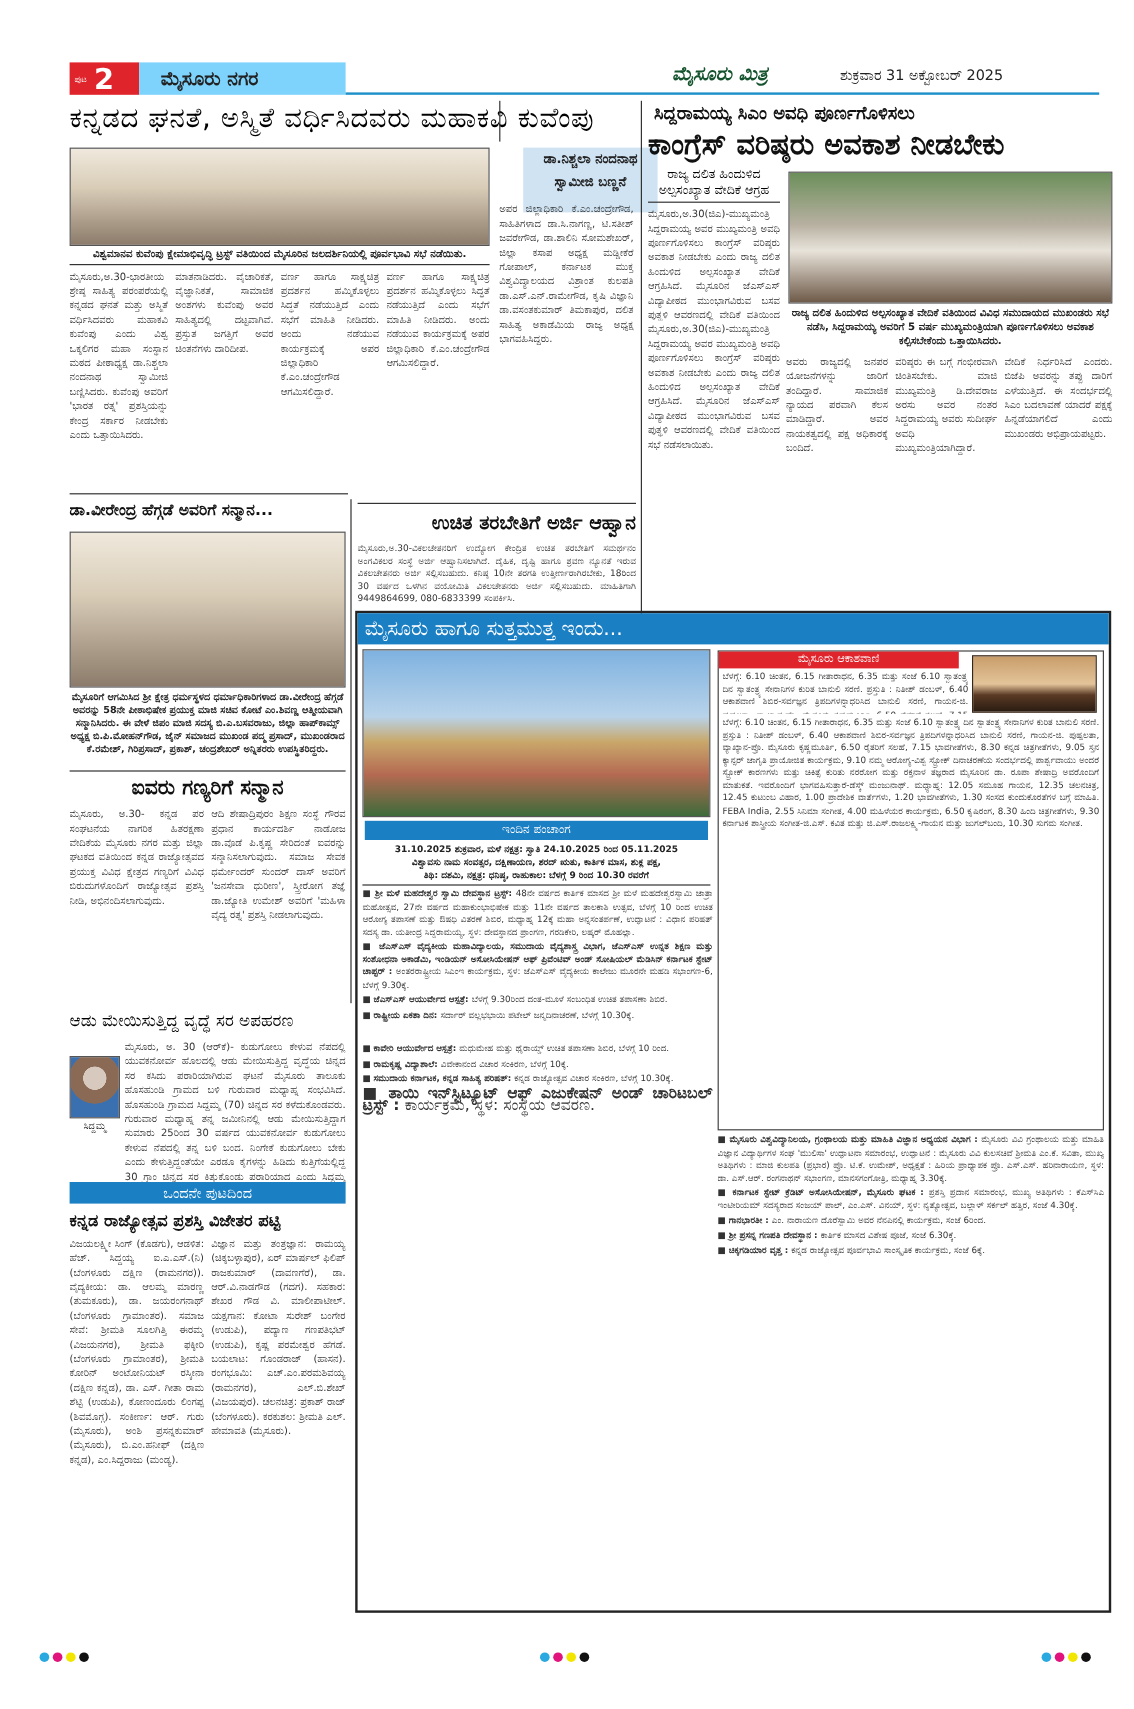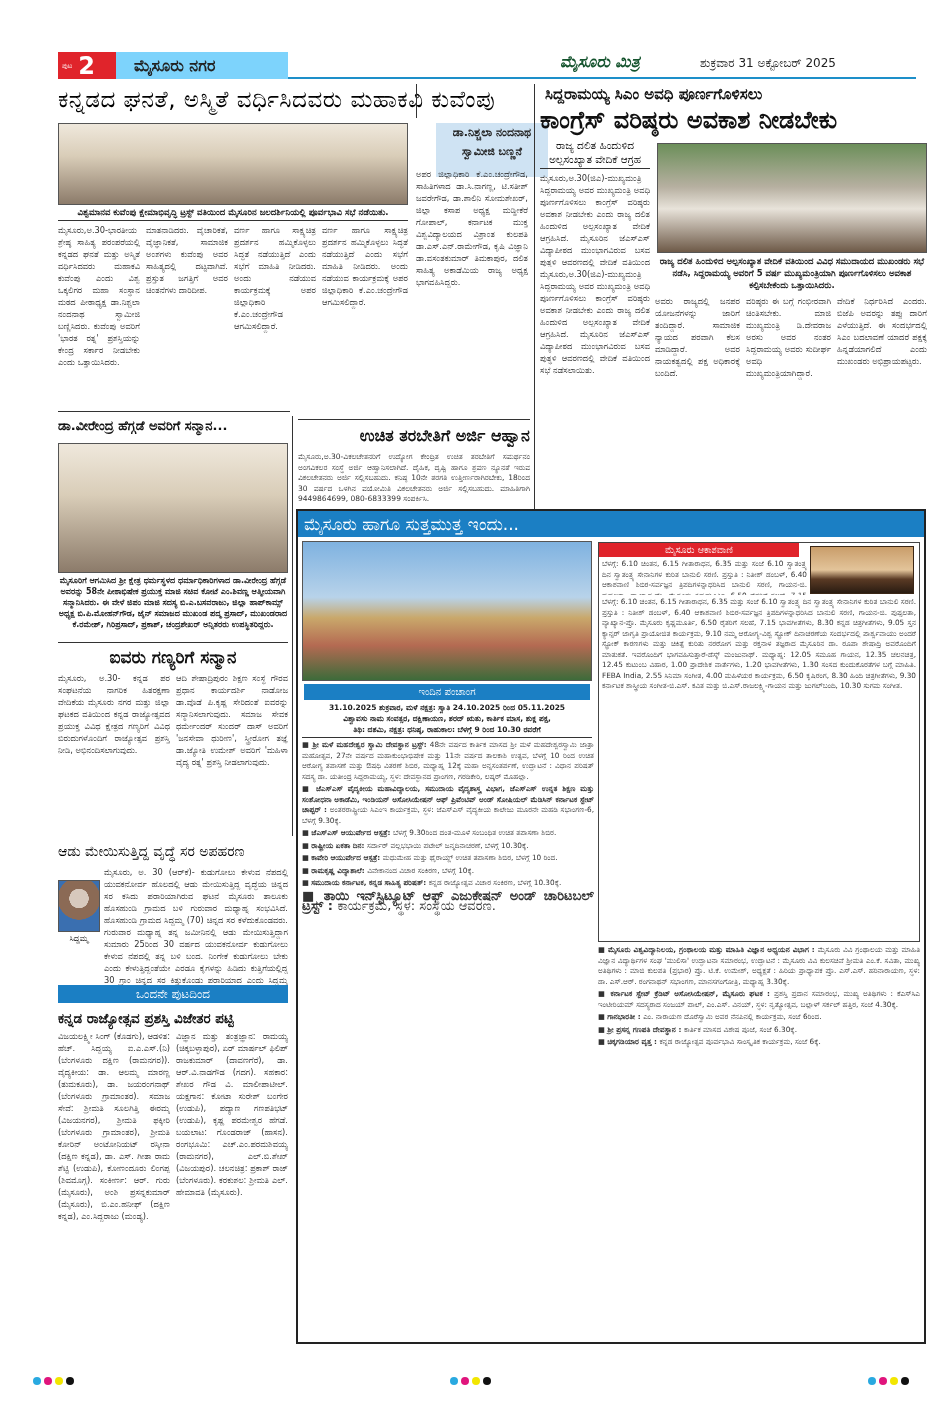--- a/index.html
+++ b/index.html
@@ -98,21 +98,21 @@
 <div class="abs blue-bar" style="left:304px;top:684px;width:286px;height:16px;font-size:10px;line-height:16px;text-align:center;">ಇಂದಿನ ಪಂಚಾಂಗ</div>
 <div class="abs caption" style="left:302px;top:702px;width:290px;font-size:7.5px;line-height:11px;font-weight:bold;">31.10.2025 ಶುಕ್ರವಾರ, ಮಳೆ ನಕ್ಷತ್ರ: ಸ್ವಾತಿ 24.10.2025 ರಿಂದ 05.11.2025</div>
 <div class="abs caption" style="left:302px;top:713px;width:290px;font-size:7.5px;line-height:11px;font-weight:bold;">ವಿಶ್ವಾವಸು ನಾಮ ಸಂವತ್ಸರ, ದಕ್ಷಿಣಾಯಣ, ಶರದ್ ಋತು, ಕಾರ್ತಿಕ ಮಾಸ, ಶುಕ್ಲ ಪಕ್ಷ,</div>
 <div class="abs caption" style="left:302px;top:724px;width:290px;font-size:7.5px;line-height:11px;font-weight:bold;">ತಿಥಿ: ದಶಮಿ, ನಕ್ಷತ್ರ: ಧನಿಷ್ಠ, ರಾಹುಕಾಲ: ಬೆಳಗ್ಗೆ 9 ರಿಂದ 10.30 ರವರೆಗೆ</div>
 <div class="abs hrule" style="left:302px;top:737px;width:290px;"></div>
 
 <div class="abs" id="events-left" style="left:302px;top:740px;width:292px;height:598px;overflow:hidden;">
     <div class="body-text" style="font-size: 7.3px; line-height: 10.5px; margin-bottom: 2px;"><span>■ </span><b>ಶ್ರೀ ಮಳೆ ಮಹದೇಶ್ವರ ಸ್ವಾಮಿ ದೇವಸ್ಥಾನ ಟ್ರಸ್ಟ್: </b><span>48ನೇ ವರ್ಷದ ಕಾರ್ತಿಕ ಮಾಸದ ಶ್ರೀ ಮಳೆ ಮಹದೇಶ್ವರಸ್ವಾಮಿ ಜಾತ್ರಾ ಮಹೋತ್ಸವ, 27ನೇ ವರ್ಷದ ಮಹಾಕುಂಭಾಭಿಷೇಕ ಮತ್ತು 11ನೇ ವರ್ಷದ ತಾಲಕಾಶಿ ಉತ್ಸವ, ಬೆಳಗ್ಗೆ 10 ರಿಂದ ಉಚಿತ ಆರೋಗ್ಯ ತಪಾಸಣೆ ಮತ್ತು ಔಷಧಿ ವಿತರಣೆ ಶಿಬಿರ, ಮಧ್ಯಾಹ್ನ 12ಕ್ಕೆ ಮಹಾ ಅನ್ನಸಂತರ್ಪಣೆ, ಉದ್ಘಾಟನೆ : ವಿಧಾನ ಪರಿಷತ್ ಸದಸ್ಯ ಡಾ. ಯತೀಂದ್ರ ಸಿದ್ದರಾಮಯ್ಯ, ಸ್ಥಳ: ದೇವಸ್ಥಾನದ ಪ್ರಾಂಗಣ, ಗರಡಿಕೇರಿ, ಲಷ್ಕರ್ ಮೊಹಲ್ಲಾ.</span></div>
     <div class="body-text" style="font-size: 7.3px; line-height: 10.5px; margin-bottom: 2px;"><span>■ </span><b>ಜೆಎಸ್‌ಎಸ್ ವೈದ್ಯಕೀಯ ಮಹಾವಿದ್ಯಾಲಯ, ಸಮುದಾಯ ವೈದ್ಯಶಾಸ್ತ್ರ ವಿಭಾಗ, ಜೆಎಸ್‌ಎಸ್ ಉನ್ನತ ಶಿಕ್ಷಣ ಮತ್ತು ಸಂಶೋಧನಾ ಅಕಾಡೆಮಿ, ಇಂಡಿಯನ್ ಅಸೋಸಿಯೇಷನ್ ಆಫ್ ಪ್ರಿವೆಂಟಿವ್ ಅಂಡ್ ಸೋಷಿಯಲ್ ಮೆಡಿಸಿನ್ ಕರ್ನಾಟಕ ಸ್ಟೇಟ್ ಚಾಪ್ಟರ್ : </b><span>ಅಂತರರಾಷ್ಟ್ರೀಯ ಸಿಎಂಇ ಕಾರ್ಯಕ್ರಮ, ಸ್ಥಳ: ಜೆಎಸ್‌ಎಸ್ ವೈದ್ಯಕೀಯ ಕಾಲೇಜು ಮೂರನೇ ಮಹಡಿ ಸಭಾಂಗಣ-6, ಬೆಳಗ್ಗೆ 9.30ಕ್ಕೆ.</span></div>
     <div class="body-text" style="font-size: 7.3px; line-height: 10.5px; margin-bottom: 2px;"><span>■ </span><b>ಜೆಎಸ್‌ಎಸ್ ಆಯುರ್ವೇದ ಆಸ್ಪತ್ರೆ: </b><span>ಬೆಳಗ್ಗೆ 9.30ರಿಂದ ದಂತ-ಮೂಳೆ ಸಂಬಂಧಿತ ಉಚಿತ ತಪಾಸಣಾ ಶಿಬಿರ.</span></div>
-    <div class="body-text" style="font-size: 7.3px; line-height: 10.5px; margin-bottom: 2px;"><span>■ </span><b>ರಾಷ್ಟ್ರೀಯ ಏಕತಾ ದಿನ: </b><span>ಸರ್ದಾರ್ ವಲ್ಲಭಭಾಯಿ ಪಟೇಲ್ ಜನ್ಮದಿನಾಚರಣೆ, ಬೆಳಗ್ಗೆ 10.30ಕ್ಕೆ.</span></div>
+    <div class="body-text" style="font-size: 7.3px; line-height: 10.5px; margin-bottom: 18px;"><span>■ </span><b>ರಾಷ್ಟ್ರೀಯ ಏಕತಾ ದಿನ: </b><span>ಸರ್ದಾರ್ ವಲ್ಲಭಭಾಯಿ ಪಟೇಲ್ ಜನ್ಮದಿನಾಚರಣೆ, ಬೆಳಗ್ಗೆ 10.30ಕ್ಕೆ.</span></div>
     <div class="body-text" style="font-size: 7.3px; line-height: 10.5px; margin-bottom: 2px;"><span>■ </span><b>ಕಾವೇರಿ ಆಯುರ್ವೇದ ಆಸ್ಪತ್ರೆ: </b><span>ಮಧುಮೇಹ ಮತ್ತು ಥೈರಾಯ್ಡ್ ಉಚಿತ ತಪಾಸಣಾ ಶಿಬಿರ, ಬೆಳಗ್ಗೆ 10 ರಿಂದ.</span></div>
     <div class="body-text" style="font-size: 7.3px; line-height: 10.5px; margin-bottom: 2px;"><span>■ </span><b>ರಾಮಕೃಷ್ಣ ವಿದ್ಯಾಶಾಲೆ: </b><span>ವಿವೇಕಾನಂದ ವಿಚಾರ ಸಂಕಿರಣ, ಬೆಳಗ್ಗೆ 10ಕ್ಕೆ.</span></div>
     <div class="body-text" style="font-size: 7.3px; line-height: 10.5px; margin-bottom: 2px;"><span>■ </span><b>ಸಮುದಾಯ ಕರ್ನಾಟಕ, ಕನ್ನಡ ಸಾಹಿತ್ಯ ಪರಿಷತ್: </b><span>ಕನ್ನಡ ರಾಜ್ಯೋತ್ಸವ ವಿಚಾರ ಸಂಕಿರಣ, ಬೆಳಗ್ಗೆ 10.30ಕ್ಕೆ.</span></div>
     <div class="body-text" style="font-size: 13px; line-height: 10.5px; margin-bottom: 20px;"><span>■ </span><b>ತಾಯಿ ಇನ್‌ಸ್ಟಿಟ್ಯೂಟ್ ಆಫ್ ಎಜುಕೇಷನ್ ಅಂಡ್ ಚಾರಿಟಬಲ್ ಟ್ರಸ್ಟ್ : </b><span>ಕಾರ್ಯಕ್ರಮ, ಸ್ಥಳ: ಸಂಸ್ಥೆಯ ಆವರಣ.</span></div>
   </div>
 
 <div class="abs" style="left:598px;top:542px;width:322px;height:400px;border:1px solid #444;"></div>
 <div class="abs red-bar" style="left:599px;top:543px;width:200px;height:14px;font-size:9.5px;line-height:14px;">ಮೈಸೂರು ಆಕಾಶವಾಣಿ</div>
 <div class="abs photo radio" style="left:810px;top:546px;width:104px;height:48px;"></div>
 <div class="abs body-text" style="left:602px;top:559px;width:205px;height:36px;overflow:hidden;font-size:7.3px;line-height:10.5px;">ಬೆಳಗ್ಗೆ: 6.10 ಚಿಂತನ, 6.15 ಗೀತಾರಾಧನ, 6.35 ಮತ್ತು ಸಂಜೆ 6.10 ಸ್ವಾತಂತ್ರ್ಯ ದಿನ ಸ್ವಾತಂತ್ರ್ಯ ಸೇನಾನಿಗಳ ಕುರಿತ ಬಾನುಲಿ ಸರಣಿ. ಪ್ರಸ್ತುತಿ : ನಿತೀಶ್ ಡಂಬಳ್, 6.40 ಆಕಾಶವಾಣಿ ಶಿಬಿರ-ಸರ್ವಜ್ಞನ ತ್ರಿಪದಿಗಳನ್ನಾಧರಿಸಿದ ಬಾನುಲಿ ಸರಣಿ, ಗಾಯನ-ಜಿ. ಪುಷ್ಪಲತಾ, ವ್ಯಾಖ್ಯಾನ-ಪ್ರೊ. ಮೈಸೂರು ಕೃಷ್ಣಮೂರ್ತಿ, 6.50 ರೈತರಿಗೆ ಸಲಹೆ, 7.15 ಭಾವಗೀತೆಗಳು, 8.30 ಕನ್ನಡ ಚಿತ್ರಗೀತೆಗಳು, 9.05 ಸ್ತನ ಕ್ಯಾನ್ಸರ್ ಜಾಗೃತಿ ಪ್ರಾಯೋಜಿತ ಕಾರ್ಯಕ್ರಮ, 9.10 ನಮ್ಮ ಆರೋಗ್ಯ-ವಿಶ್ವ ಸ್ಟ್ರೋಕ್ ದಿನಾಚರಣೆಯ ಸಂದರ್ಭದಲ್ಲಿ ಪಾರ್ಶ್ವವಾಯು ಅಂದರೆ ಸ್ಟ್ರೋಕ್ ಕಾರಣಗಳು ಮತ್ತು ಚಿಕಿತ್ಸೆ ಕುರಿತು ನರರೋಗ ಮತ್ತು ರಕ್ತನಾಳ ತಜ್ಞರಾದ ಮೈಸೂರಿನ ಡಾ. ರೂಪಾ ಶೇಷಾದ್ರಿ ಅವರೊಂದಿಗೆ ಮಾತುಕತೆ. ಇವರೊಂದಿಗೆ ಭಾಗವಹಿಸುತ್ತಾರೆ-ಡೆಸ್ಕ್ ಮಂಜುನಾಥ್. ಮಧ್ಯಾಹ್ನ: 12.05 ಸಮೂಹ ಗಾಯನ, 12.35 ಚಲನಚಿತ್ರ, 12.45 ಕುಟುಂಬ ವಿಹಾರ, 1.00 ಪ್ರಾದೇಶಿಕ ವಾರ್ತೆಗಳು, 1.20 ಭಾವಗೀತೆಗಳು, 1.30 ಸಂಸದ ಕುಂದುಕೊರತೆಗಳ ಬಗ್ಗೆ ಮಾಹಿತಿ. FEBA India, 2.55 ಸಿನಿಮಾ ಸಂಗೀತ, 4.00 ಮಹಿಳೆಯರ ಕಾರ್ಯಕ್ರಮ, 6.50 ಕೃಷಿರಂಗ, 8.30 ಹಿಂದಿ ಚಿತ್ರಗೀತೆಗಳು, 9.30 ಕರ್ನಾಟಕ ಶಾಸ್ತ್ರೀಯ ಸಂಗೀತ-ಜಿ.ಎಸ್. ಕವಿತ ಮತ್ತು ಜಿ.ಎಸ್.ರಾಜಲಕ್ಷ್ಮಿ-ಗಾಯನ ಮತ್ತು ಜುಗಲ್‌ಬಂದಿ, 10.30 ಸುಗಮ ಸಂಗೀತ.</div>

